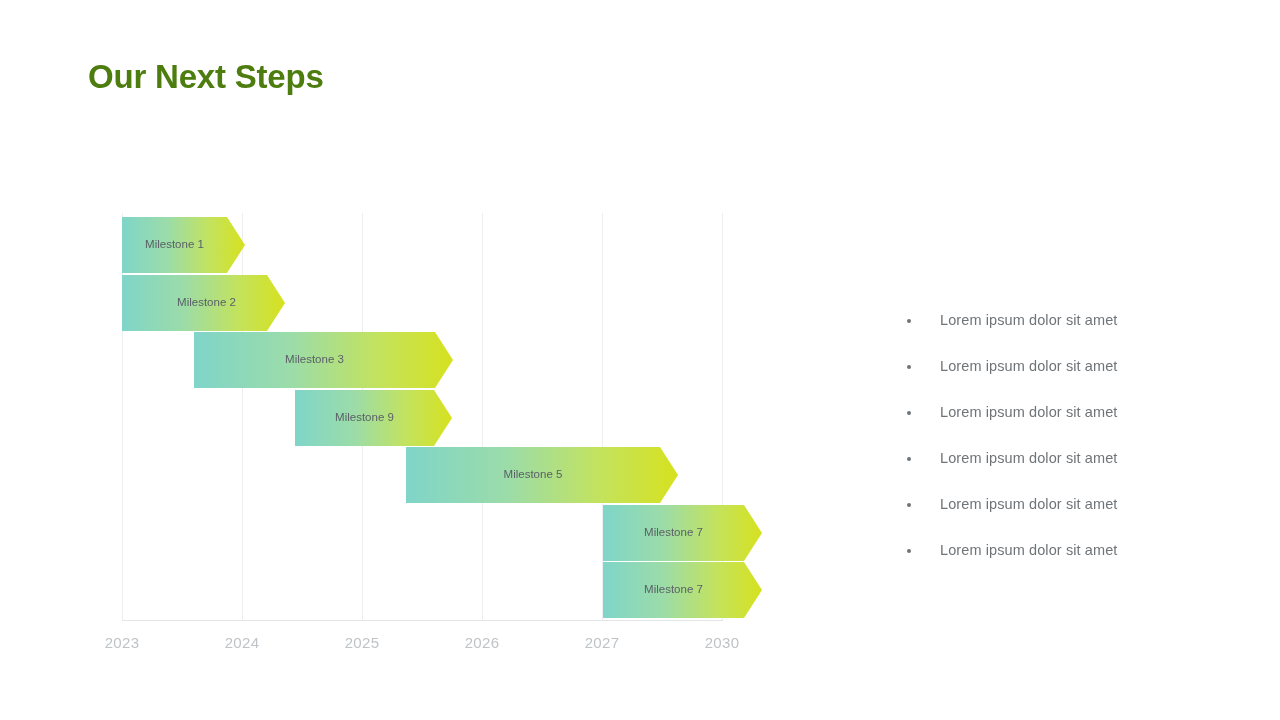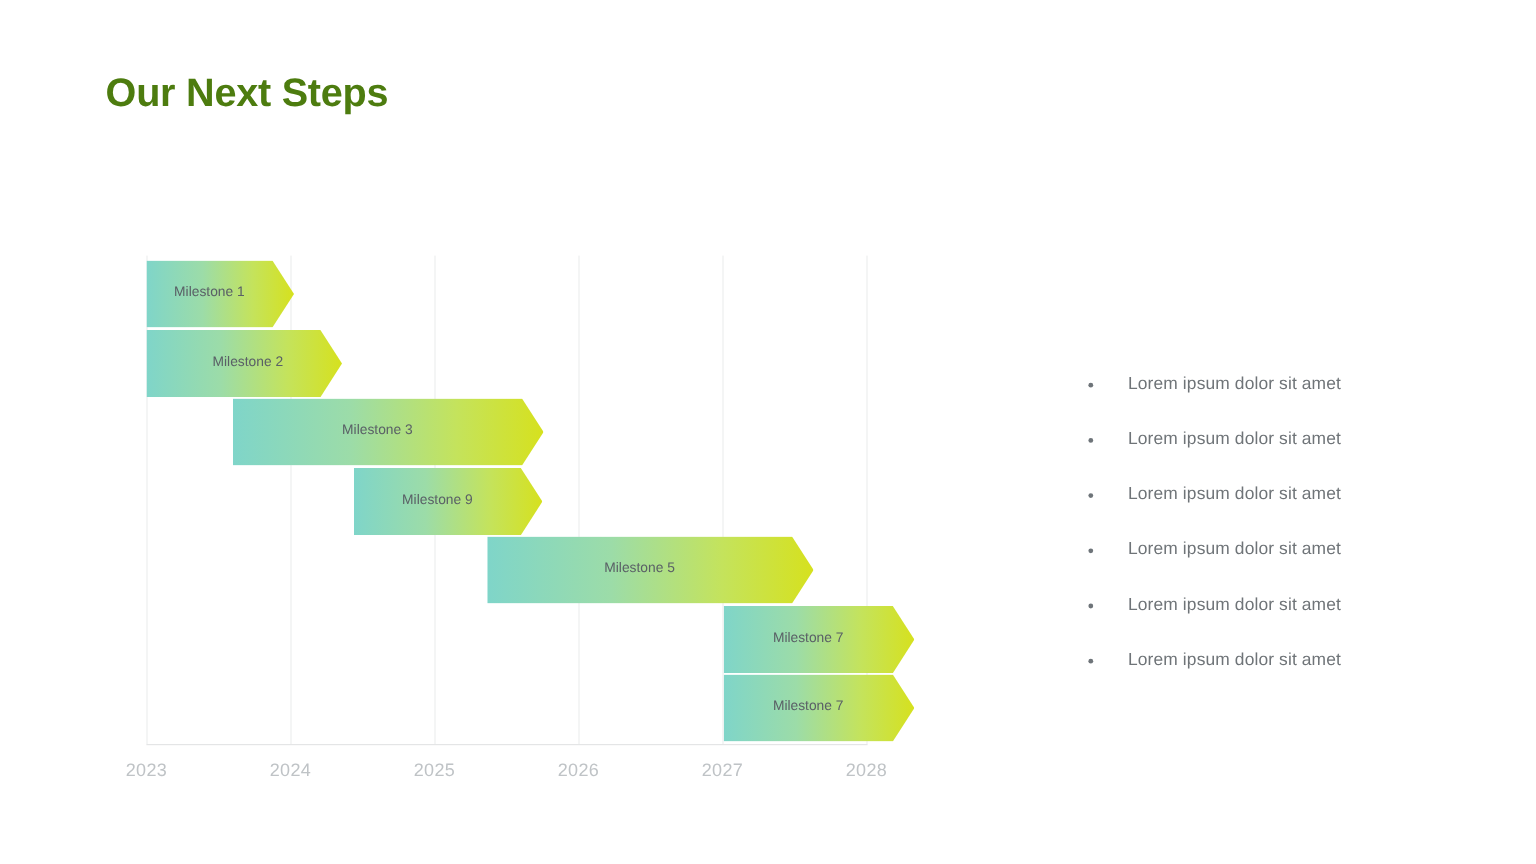--- a/index.html
+++ b/index.html
@@ -165,21 +165,21 @@
         <div class="gridline" style="left: 480px; background: rgb(237, 238, 239);"></div>
         <div class="gridline" style="left: 600px; background: rgb(237, 238, 239);"></div>
       </div>
     <div class="axis-line"></div>
     <div id="axis-labels">
         <div class="axis-label" style="left: 122px; color: rgb(191, 195, 198);">2023</div>
         <div class="axis-label" style="left: 242px; color: rgb(191, 195, 198);">2024</div>
         <div class="axis-label" style="left: 362px; color: rgb(191, 195, 198);">2025</div>
         <div class="axis-label" style="left: 482px; color: rgb(191, 195, 198);">2026</div>
         <div class="axis-label" style="left: 602px; color: rgb(191, 195, 198);">2027</div>
-        <div class="axis-label" style="left: 722px; color: rgb(191, 195, 198);">2028</div>
+        <div class="axis-label" style="left: 722px; color: rgb(191, 195, 198);">2030</div>
       </div>
     <div id="bars-layer">
         <div class="bar" style="left: 122px; top: 217px; width: 123px; background: linear-gradient(90deg, rgb(127, 213, 201) 0%, rgb(156, 220, 168) 38%, rgb(196, 227, 92) 72%, rgb(214, 225, 30) 100%); color: rgb(90, 96, 102); clip-path: polygon(0px 0px, calc(100% - 18px) 0px, 100% 50%, calc(100% - 18px) 100%, 0px 100%);">
           <span class="bar-label">Milestone 1</span>
         </div>
         <div class="bar" style="left: 122px; top: 275px; width: 163px; background: linear-gradient(90deg, rgb(127, 213, 201) 0%, rgb(156, 220, 168) 38%, rgb(196, 227, 92) 72%, rgb(214, 225, 30) 100%); color: rgb(90, 96, 102); clip-path: polygon(0px 0px, calc(100% - 18px) 0px, 100% 50%, calc(100% - 18px) 100%, 0px 100%); padding-left: 24px;">
           <span class="bar-label">Milestone 2</span>
         </div>
         <div class="bar" style="left: 194px; top: 332px; width: 259px; background: linear-gradient(90deg, rgb(127, 213, 201) 0%, rgb(156, 220, 168) 38%, rgb(196, 227, 92) 72%, rgb(214, 225, 30) 100%); color: rgb(90, 96, 102); clip-path: polygon(0px 0px, calc(100% - 18px) 0px, 100% 50%, calc(100% - 18px) 100%, 0px 100%);">
           <span class="bar-label">Milestone 3</span>

